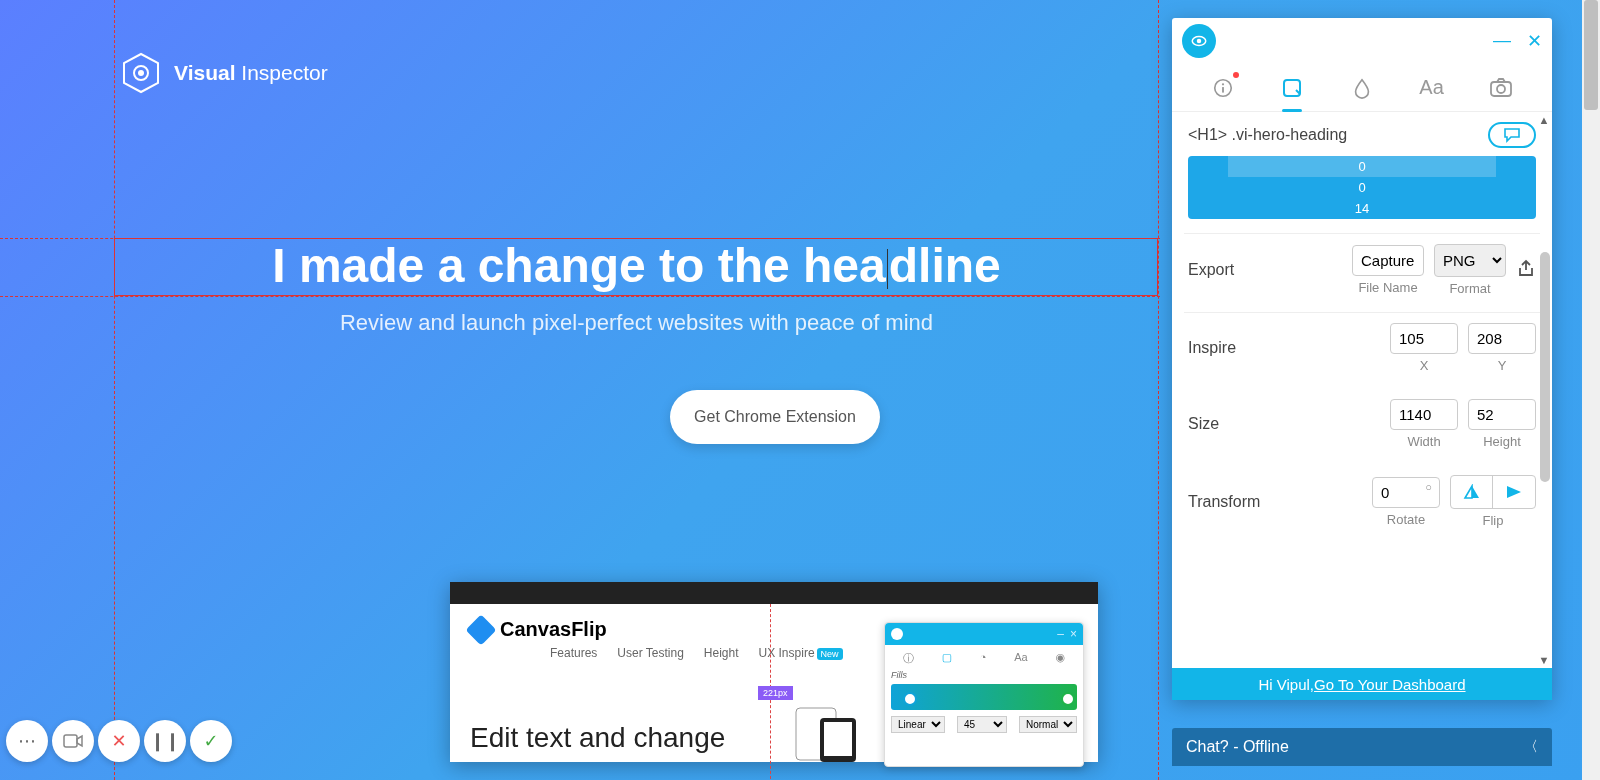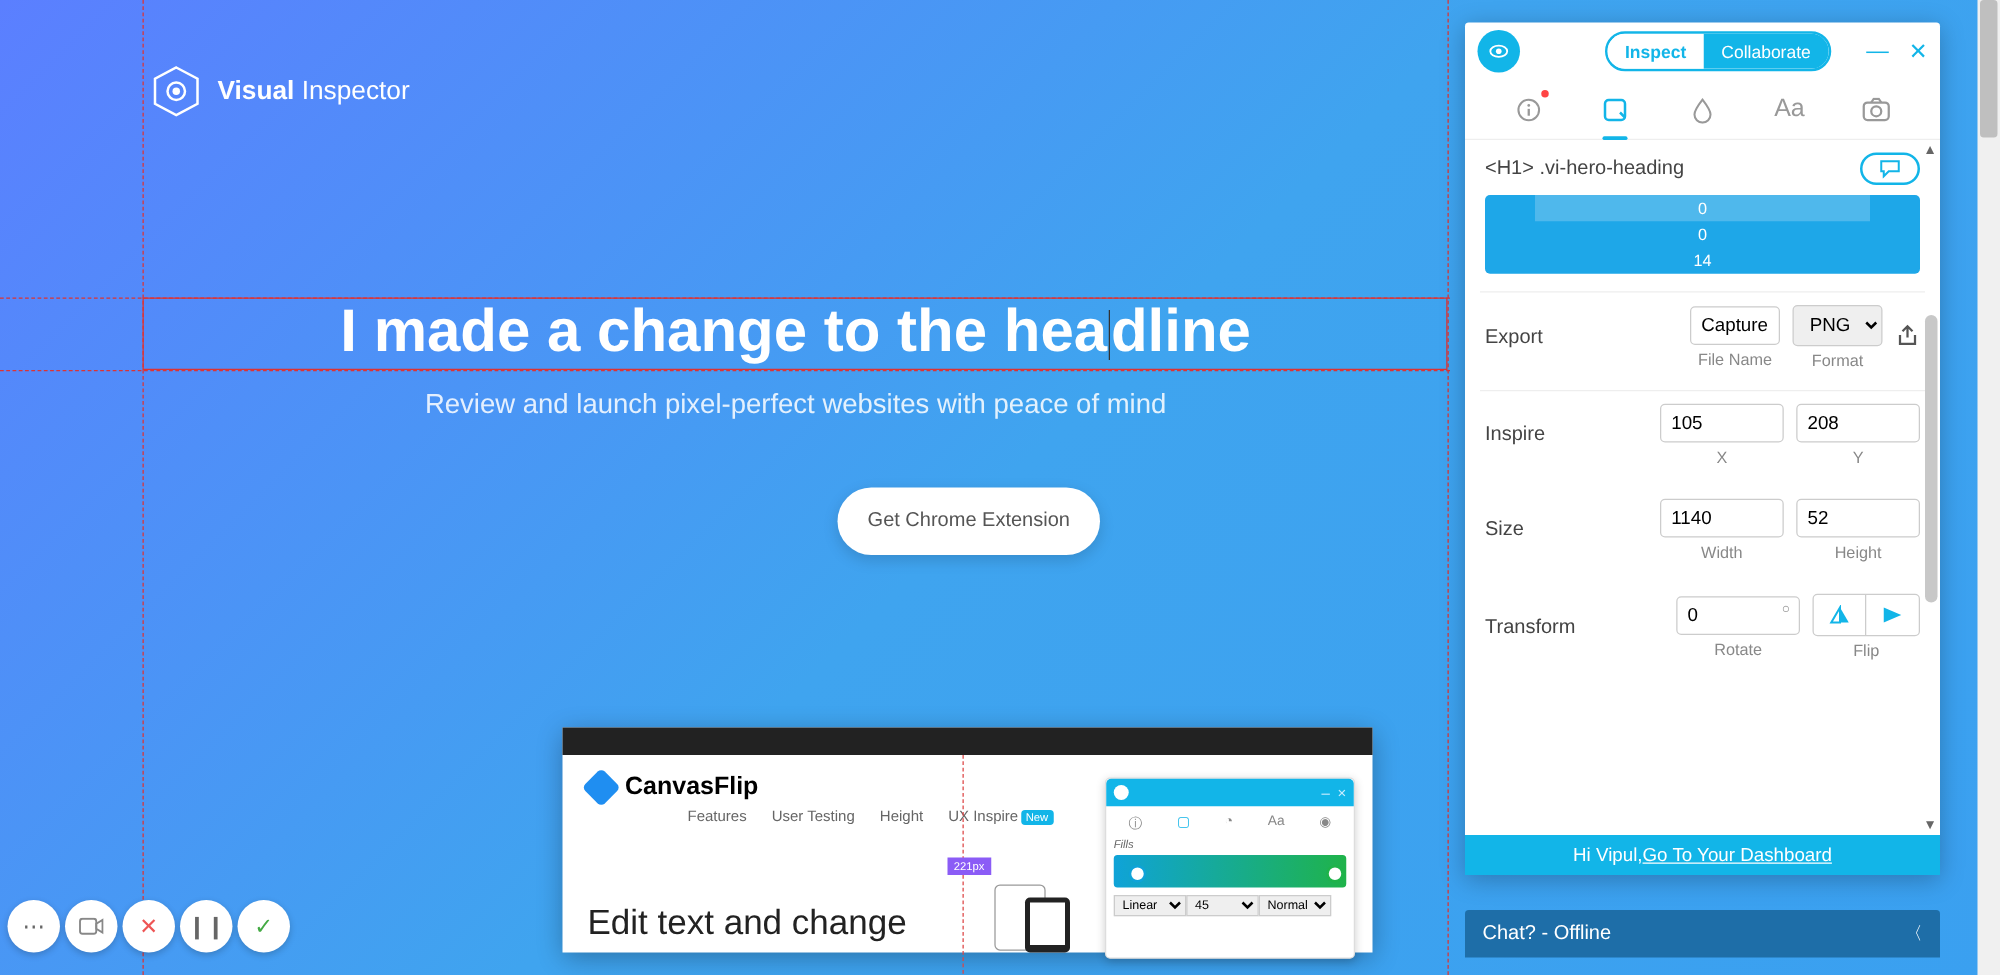--- a/index.html
+++ b/index.html
@@ -44,21 +44,21 @@
 .preview-heading { position:absolute; top:118px; left:20px; font-size: 28px; font-weight: 500; color: #222; }
 .preview-panel { position: absolute; top: 18px; right: 14px; width: 200px; height: 145px; background: #fff; border: 1px solid #ddd; border-radius: 4px; box-shadow: 0 2px 8px rgba(0,0,0,0.2); }
 .preview-panel-header{height:22px;background:#12b5e8;border-radius:4px 4px 0 0;display:flex;align-items:center;padding:0 6px;gap:6px;}
 .preview-panel-header .dot{width:12px;height:12px;background:#fff;border-radius:50%;}
 .preview-panel-tabs{display:flex;justify-content:space-around;padding:6px 4px 4px 4px;color:#888;font-size:11px;}
 .preview-panel-tabs span.active{color:#12b5e8;}
 .preview-panel-fills{font-size:9px;color:#666;padding:0 6px;font-style:italic;}
 .preview-gradient{margin:4px 6px;height:26px;background:linear-gradient(90deg,#0fa3d8,#1fb34a);border-radius:3px;position:relative;}
 .preview-gradient::before{content:'';position:absolute;left:12px;top:8px;width:10px;height:10px;background:#fff;border-radius:50%;border:2px solid #0fa3d8;}
 .preview-gradient::after{content:'';position:absolute;right:2px;top:8px;width:10px;height:10px;background:#fff;border-radius:50%;border:2px solid #1fb34a;}
-.preview-selects{display:flex;gap:0;padding:2px 6px;}
+.preview-selects{display:flex;gap:12px;padding:2px 6px;}
 .preview-selects select{font-size:10px;border:1px solid #ccc;padding:1px 2px;width:58px;}
 .preview-red-v{position:absolute;top:0;left:320px;width:1px;height:180px;border-left:1px dashed #d44;}
 .preview-badge{position:absolute;top:82px;left:308px;background:#8b5cf6;color:#fff;font-size:9px;padding:2px 5px;}
 .preview-dev{position:absolute;top:100px;left:340px;width:70px;height:60px;}
 
 
 .rec-toolbar { position: absolute; bottom: 18px; left: 6px; display: flex; gap: 4px; }
 .rec-btn { width: 42px; height: 42px; border-radius: 50%; background: #fff; display:flex; align-items:center; justify-content:center; box-shadow: 0 2px 6px rgba(0,0,0,0.2); font-size:18px; color:#666;}
 
 
@@ -86,22 +86,22 @@
 .sel-label{font-size:16px;color:#444;}
 .comment-pill{width:48px;height:26px;border:2px solid #12b5e8;border-radius:14px;display:flex;align-items:center;justify-content:center;}
 
 .box-model{background:#1ea7e8;border-radius:4px;padding:0;margin:0 4px 14px 4px;color:#fff;text-align:center;font-size:13px;position:relative;}
 .box-row{padding:3px 0;}
 .box-inner{background:#4fb8ec;margin:0 40px;}
 
 .insp-section{padding:10px 4px;border-top:1px solid #eee;}
 .insp-row{display:flex;align-items:center;gap:10px;margin-bottom:6px;}
 .insp-row-label{font-size:16px;color:#444;width:80px;}
-.insp-input{border:1px solid #ccc;border-radius:4px;padding:6px 8px;font-size:15px;width:99px;}
-.insp-select{border:1px solid #ccc;border-radius:4px;padding:6px 4px;font-size:15px;width:72px;text-align:center;}
+.insp-input{border:1px solid #ccc;border-radius:4px;padding:6px 8px;font-size:15px;width:68px;}
+.insp-select{border:1px solid #ccc;border-radius:4px;padding:6px 4px;font-size:15px;width:72px;}
 .insp-sub{font-size:13px;color:#888;text-align:center;}
 .insp-col{display:flex;flex-direction:column;align-items:center;gap:4px;}
 .insp-gap{flex:1;}
 .share-icon{font-size:18px;color:#555;}
 .flip-btns{display:flex;border:1px solid #ccc;border-radius:4px;overflow:hidden;}
 .flip-btns div{width:42px;height:32px;display:flex;align-items:center;justify-content:center;border-right:1px solid #ccc;color:#12b5e8;}
 .flip-btns div:last-child{border-right:none;}
 .deg-wrap{position:relative;}
 .deg-wrap .deg{position:absolute;right:8px;top:4px;font-size:11px;color:#888;}
 
@@ -208,24 +208,20 @@
   <div class="rec-btn" style="color:#4a4">✓</div>
 </div>
 
 <div class="inspector">
   <div class="insp-header">
     <div class="insp-logo">
       <svg viewBox="0 0 24 24">
           <ellipse cx="12" cy="12" rx="9" ry="6" fill="none" stroke="#fff" stroke-width="2"></ellipse>
           <circle cx="12" cy="12" r="3" fill="#fff"></circle>
         </svg>
-    </div>
-    <div class="mode-toggle">
-      <div class="mode-inspect">Inspect</div>
-      <div class="mode-collab">Collaborate</div>
     </div>
     <div class="insp-win-btns">
       <span>—</span>
       <span>✕</span>
     </div>
   </div>
 
   <div class="insp-tabs">
     <div class="insp-tab">
       <svg width="22" height="22" viewBox="0 0 24 24">

